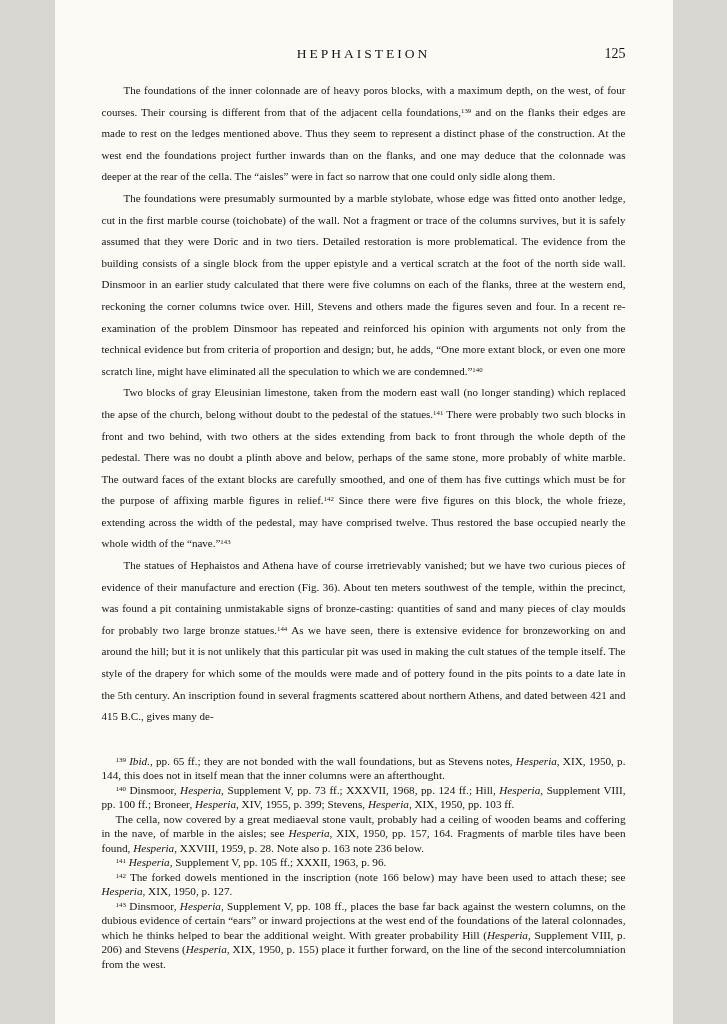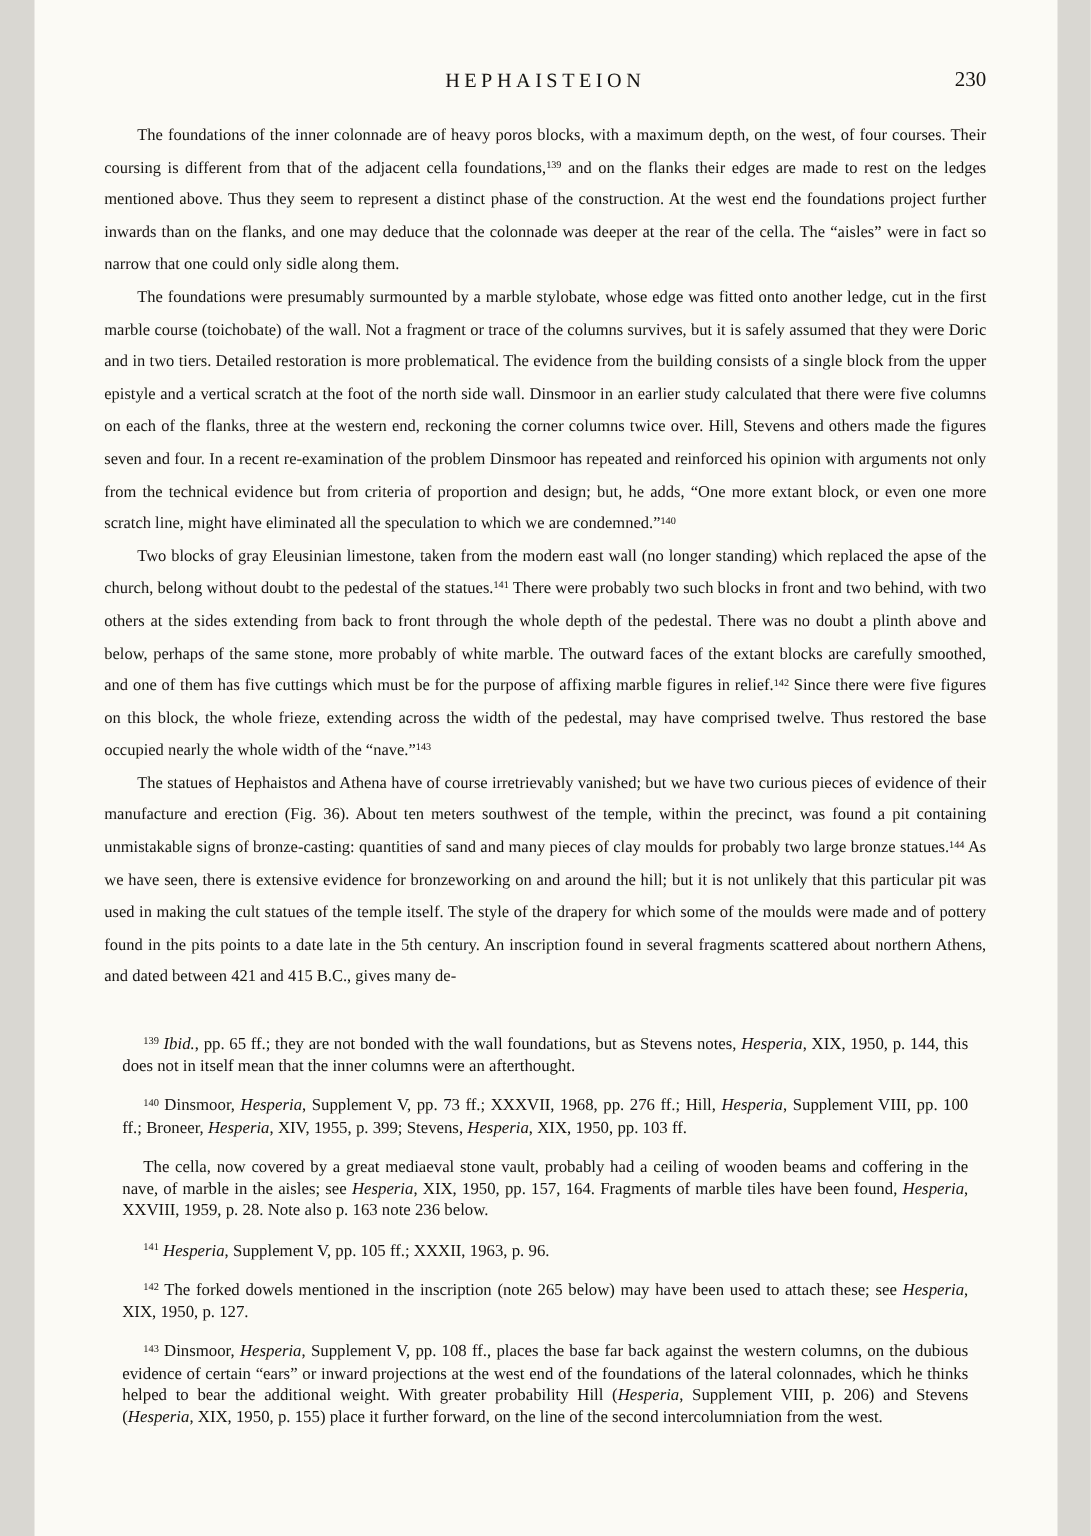--- a/index.html
+++ b/index.html
@@ -1,18 +1,18 @@
 <!DOCTYPE html>
 <html><head>
 <meta charset="utf-8">
 <style>
   html, body { margin: 0; padding: 0; background: #d9d7d2; }
   .page {
     position: relative;
-    width: 682px;
+    width: 618px;
     height: 1024px;
     margin: 0 auto;
     background: #fbfaf5;
     box-sizing: border-box;
     padding: 46px 47px 30px 47px;
     font-family: "Liberation Serif", "DejaVu Serif", serif;
     color: #151310;
     overflow: hidden;
   }
   .header {
@@ -37,50 +37,50 @@
     margin: 0;
     text-align: justify;
     text-indent: 22px;
     font-size: 11px;
     line-height: 21.6px;
   }
   .footnotes {
     margin-top: 26px;
   }
   .footnotes p {
-    margin: 12px;
+    margin: 0;
     text-align: justify;
     text-indent: 14px;
     font-size: 11.2px;
     line-height: 14.5px;
   }
   sup {
     font-size: 62%;
     line-height: 0;
     vertical-align: baseline;
     position: relative;
     top: -0.45em;
   }
   i { font-style: italic; }
 </style>
 </head>
 <body>
 
 <div class="page">
   <div class="header">
     <div class="title">HEPHAISTEION</div>
-    <div class="page-number">230</div>
+    <div class="page-number">125</div>
   </div>
   <div class="body-text">
       <p><span>The foundations of the inner colonnade are of heavy poros blocks, with a maximum depth, on the west, of four courses. Their coursing is different from that of the adjacent cella foundations,</span><sup>139</sup><span> and on the flanks their edges are made to rest on the ledges mentioned above. Thus they seem to represent a distinct phase of the construction. At the west end the foundations project further inwards than on the flanks, and one may deduce that the colonnade was deeper at the rear of the cella. The “aisles” were in fact so narrow that one could only sidle along them.</span></p>
       <p><span>The foundations were presumably surmounted by a marble stylobate, whose edge was fitted onto another ledge, cut in the first marble course (toichobate) of the wall. Not a fragment or trace of the columns survives, but it is safely assumed that they were Doric and in two tiers. Detailed restoration is more problematical. The evidence from the building consists of a single block from the upper epistyle and a vertical scratch at the foot of the north side wall. Dinsmoor in an earlier study calculated that there were five columns on each of the flanks, three at the western end, reckoning the corner columns twice over. Hill, Stevens and others made the figures seven and four. In a recent re-examination of the problem Dinsmoor has repeated and reinforced his opinion with arguments not only from the technical evidence but from criteria of proportion and design; but, he adds, “One more extant block, or even one more scratch line, might have eliminated all the speculation to which we are condemned.”</span><sup>140</sup></p>
       <p><span>Two blocks of gray Eleusinian limestone, taken from the modern east wall (no longer standing) which replaced the apse of the church, belong without doubt to the pedestal of the statues.</span><sup>141</sup><span> There were probably two such blocks in front and two behind, with two others at the sides extending from back to front through the whole depth of the pedestal. There was no doubt a plinth above and below, perhaps of the same stone, more probably of white marble. The outward faces of the extant blocks are carefully smoothed, and one of them has five cuttings which must be for the purpose of affixing marble figures in relief.</span><sup>142</sup><span> Since there were five figures on this block, the whole frieze, extending across the width of the pedestal, may have comprised twelve. Thus restored the base occupied nearly the whole width of the “nave.”</span><sup>143</sup></p>
       <p><span>The statues of Hephaistos and Athena have of course irretrievably vanished; but we have two curious pieces of evidence of their manufacture and erection (Fig. 36). About ten meters southwest of the temple, within the precinct, was found a pit containing unmistakable signs of bronze-casting: quantities of sand and many pieces of clay moulds for probably two large bronze statues.</span><sup>144</sup><span> As we have seen, there is extensive evidence for bronzeworking on and around the hill; but it is not unlikely that this particular pit was used in making the cult statues of the temple itself. The style of the drapery for which some of the moulds were made and of pottery found in the pits points to a date late in the 5th century. An inscription found in several fragments scattered about northern Athens, and dated between 421 and 415 B.C., gives many de-</span></p>
     </div>
   <div class="footnotes">
       <p><sup>139</sup><span> </span><i>Ibid.</i><span>, pp. 65 ff.; they are not bonded with the wall foundations, but as Stevens notes, </span><i>Hesperia</i><span>, XIX, 1950, p. 144, this does not in itself mean that the inner columns were an afterthought.</span></p>
-      <p><sup>140</sup><span> Dinsmoor, </span><i>Hesperia</i><span>, Supplement V, pp. 73 ff.; XXXVII, 1968, pp. 276 ff.; Hill, </span><i>Hesperia</i><span>, Supplement VIII, pp. 100 ff.; Broneer, </span><i>Hesperia</i><span>, XIV, 1955, p. 399; Stevens, </span><i>Hesperia</i><span>, XIX, 1950, pp. 103 ff.</span></p>
+      <p><sup>140</sup><span> Dinsmoor, </span><i>Hesperia</i><span>, Supplement V, pp. 73 ff.; XXXVII, 1968, pp. 124 ff.; Hill, </span><i>Hesperia</i><span>, Supplement VIII, pp. 100 ff.; Broneer, </span><i>Hesperia</i><span>, XIV, 1955, p. 399; Stevens, </span><i>Hesperia</i><span>, XIX, 1950, pp. 103 ff.</span></p>
       <p><span>The cella, now covered by a great mediaeval stone vault, probably had a ceiling of wooden beams and coffering in the nave, of marble in the aisles; see </span><i>Hesperia</i><span>, XIX, 1950, pp. 157, 164. Fragments of marble tiles have been found, </span><i>Hesperia</i><span>, XXVIII, 1959, p. 28. Note also p. 163 note 236 below.</span></p>
       <p><sup>141</sup><span> </span><i>Hesperia</i><span>, Supplement V, pp. 105 ff.; XXXII, 1963, p. 96.</span></p>
-      <p><sup>142</sup><span> The forked dowels mentioned in the inscription (note 265 below) may have been used to attach these; see </span><i>Hesperia</i><span>, XIX, 1950, p. 127.</span></p>
+      <p><sup>142</sup><span> The forked dowels mentioned in the inscription (note 166 below) may have been used to attach these; see </span><i>Hesperia</i><span>, XIX, 1950, p. 127.</span></p>
       <p><sup>143</sup><span> Dinsmoor, </span><i>Hesperia</i><span>, Supplement V, pp. 108 ff., places the base far back against the western columns, on the dubious evidence of certain “ears” or inward projections at the west end of the foundations of the lateral colonnades, which he thinks helped to bear the additional weight. With greater probability Hill (</span><i>Hesperia</i><span>, Supplement VIII, p. 206) and Stevens (</span><i>Hesperia</i><span>, XIX, 1950, p. 155) place it further forward, on the line of the second intercolumniation from the west.</span></p>
     </div>
 </div>
 
 </body></html>

